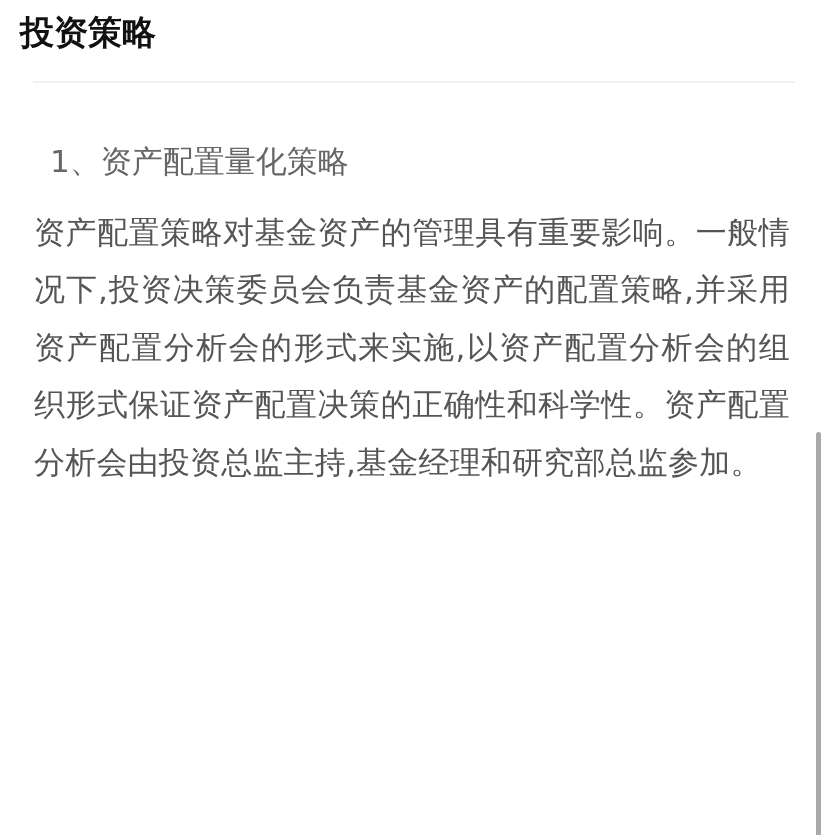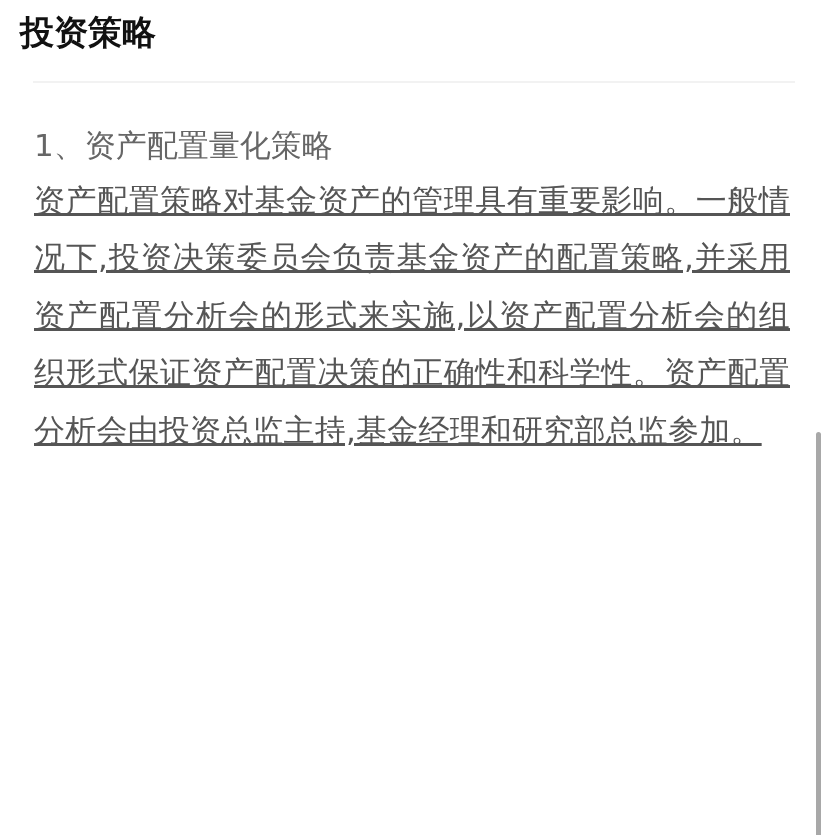--- a/index.html
+++ b/index.html
@@ -36,33 +36,32 @@
     .content {
       position: absolute;
       left: 34px;
       top: 118px;
       width: 756px;
       color: #555555;
       font-size: 31px;
       line-height: 57.4px;
     }
     .section-heading {
-      margin: 0;
+      margin: 16px;
       font-size: 31px;
       font-weight: normal;
       line-height: 54px;
       color: #666666;
       height: 54px;
     }
     .para {
       margin: 0;
       word-break: break-all;
       text-align: justify;
       letter-spacing: 0.2px;
-      text-decoration: underline;
     }
     .scrollbar {
       position: absolute;
       left: 816px;
       top: 432px;
       width: 5px;
       height: 403px;
       background: #a8a8a8;
       border-radius: 3px 3px 0 0;
     }

